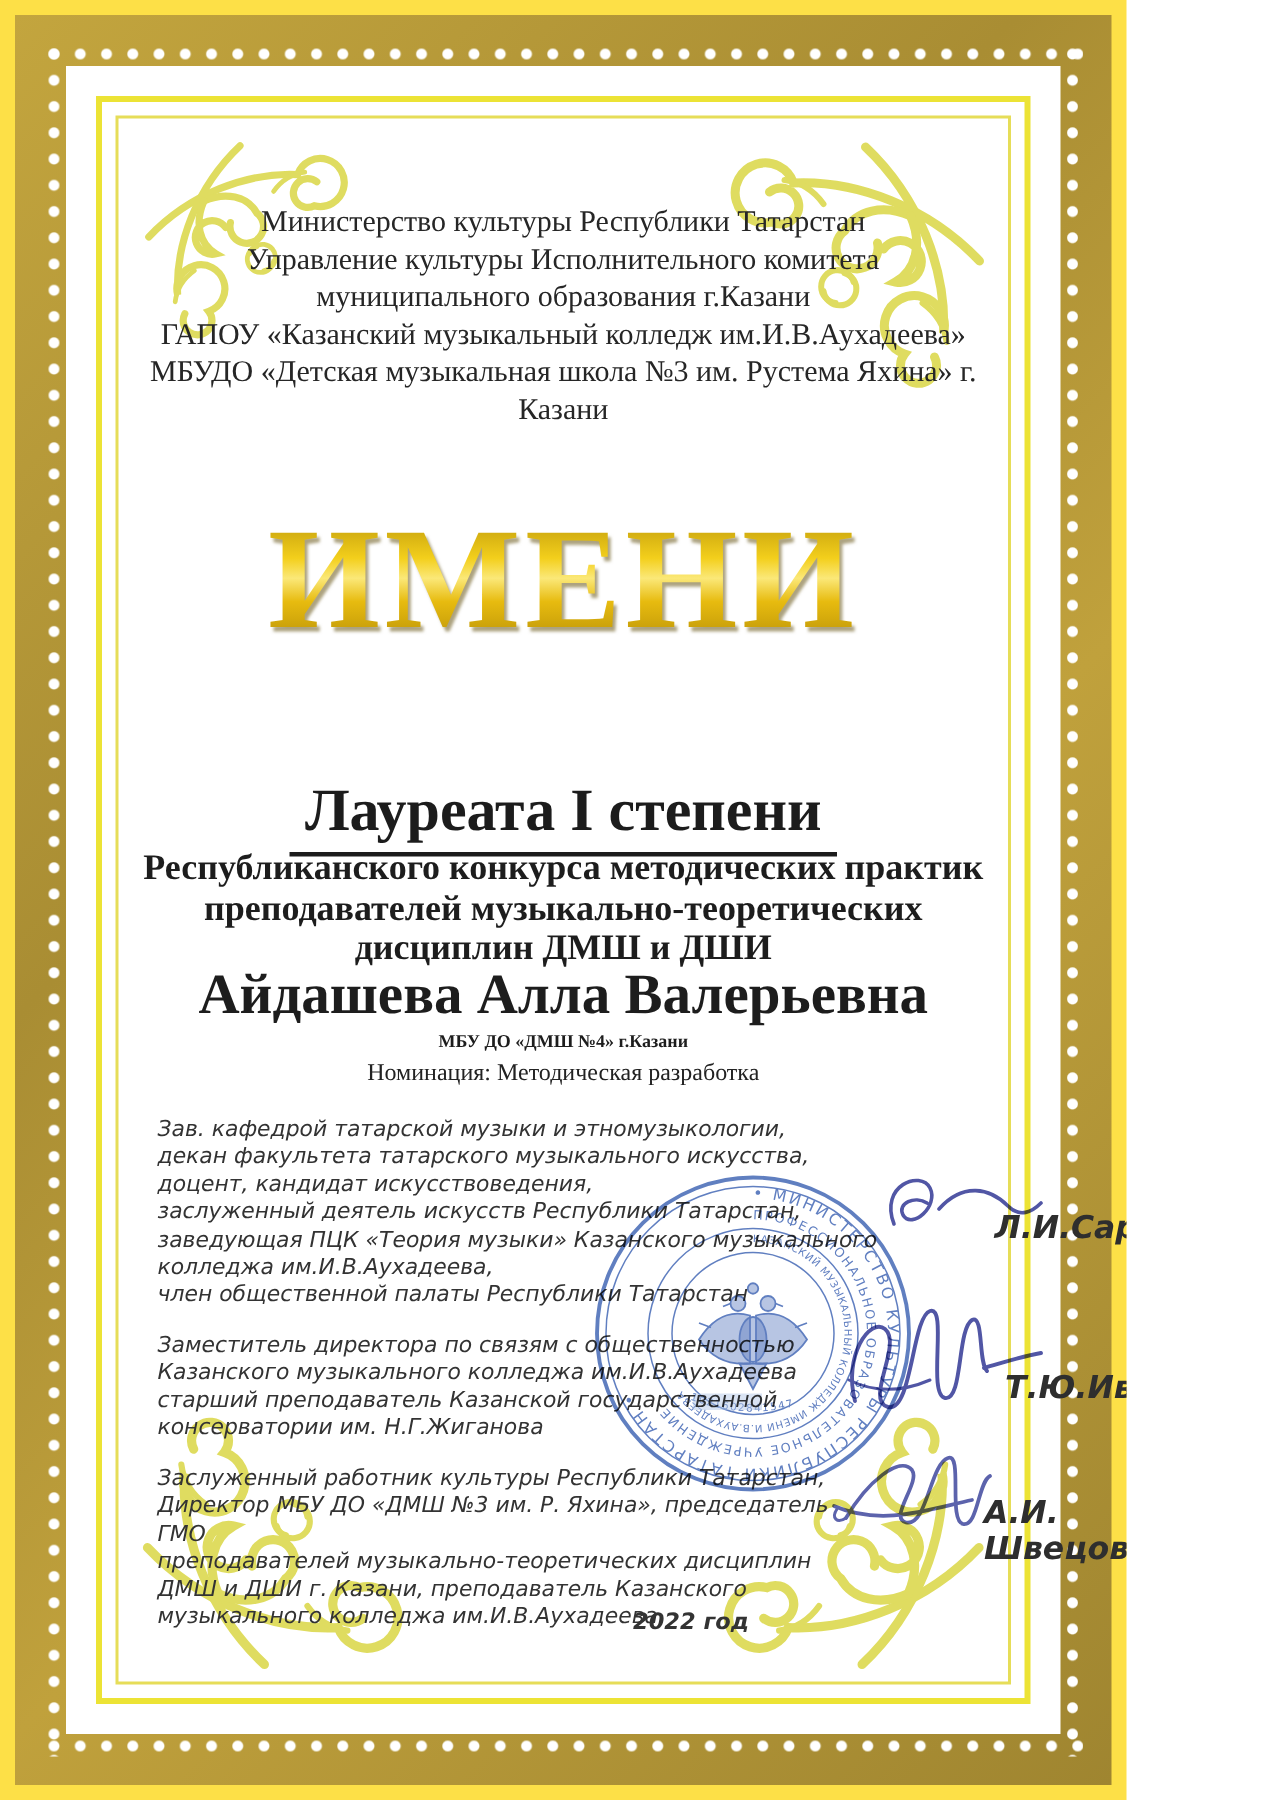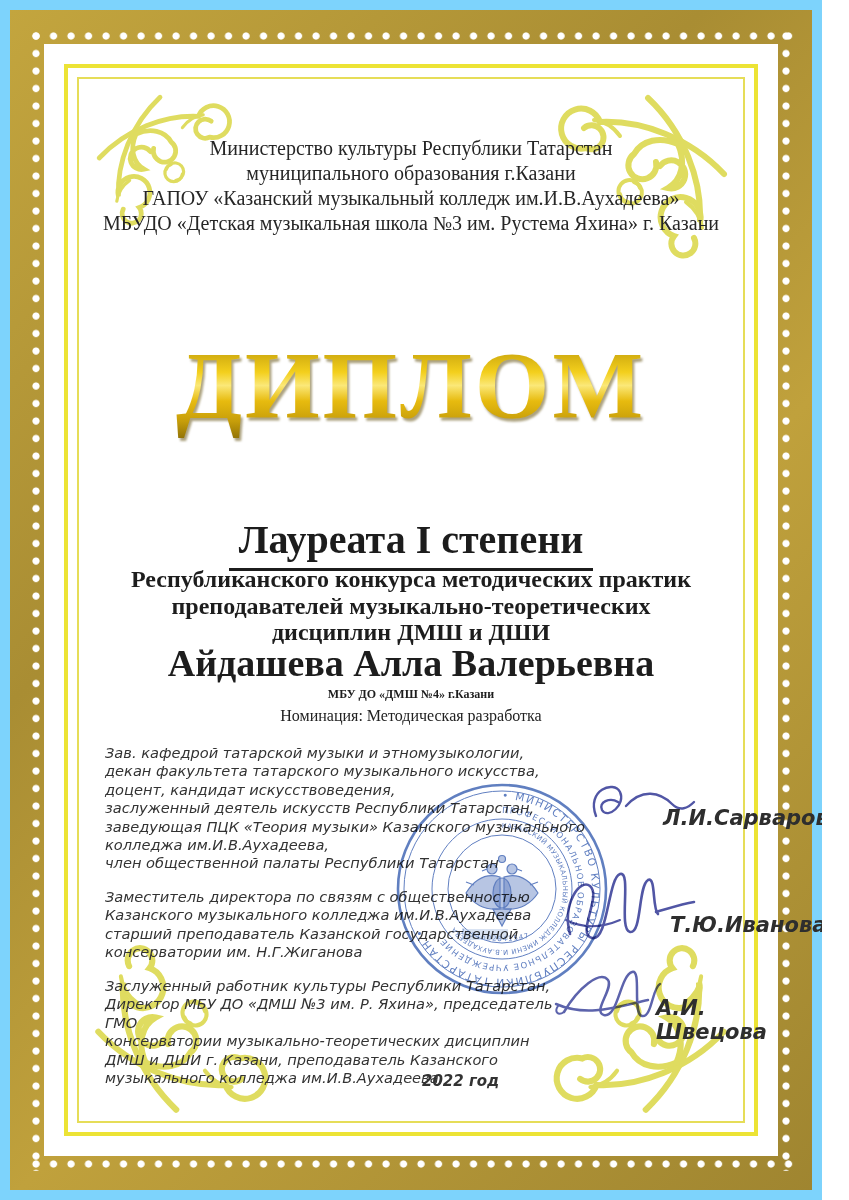--- a/index.html
+++ b/index.html
@@ -1,16 +1,16 @@
 <!DOCTYPE html>
 <html><head>
 <meta charset="utf-8">
 <style>
   html,body{margin:0;padding:0;background:#ffffff;}
-  .page{position:relative;width:822px;height:1200px;background:#7dd3fc;overflow:hidden;
+  .page{position:relative;width:751px;height:1200px;background:#fde047;overflow:hidden;
         font-family:"Liberation Serif","DejaVu Serif",serif;color:#222;}
 
   
   .gold-band{position:absolute;inset:10px;background:linear-gradient(135deg,#c3a53e 0%,#a98d33 35%,#c0a13c 60%,#9f8530 100%);}
   .gold-band-hole{position:absolute;inset:44px;background:#ffffff;}
   .dots{position:absolute;background-repeat:repeat;}
   .dots-top{top:29px;left:29px;right:29px;height:14px;background-image:radial-gradient(circle at 7px 7px,#fff 3.2px,rgba(255,255,255,0) 4px);background-size:17.5px 14px;background-repeat:repeat-x;}
   .dots-bottom{bottom:29px;left:29px;right:29px;height:14px;background-image:radial-gradient(circle at 7px 7px,#fff 3.2px,rgba(255,255,255,0) 4px);background-size:17.5px 14px;background-repeat:repeat-x;}
   .dots-left{left:29px;top:29px;bottom:29px;width:14px;background-image:radial-gradient(circle at 7px 7px,#fff 3.2px,rgba(255,255,255,0) 4px);background-size:14px 17.5px;background-repeat:repeat-y;}
   .dots-right{right:29px;top:29px;bottom:29px;width:14px;background-image:radial-gradient(circle at 7px 7px,#fff 3.2px,rgba(255,255,255,0) 4px);background-size:14px 17.5px;background-repeat:repeat-y;}
@@ -95,26 +95,27 @@
     </svg>
   <svg class="fl fl-bl" width="205" height="205">
       <use href="#flourish"></use>
     </svg>
   <svg class="fl fl-br" width="205" height="205">
       <use href="#flourish"></use>
     </svg>
 
   <div class="stack hdr">
     <div>Министерство культуры Республики Татарстан</div>
+    <div>Управление культуры Исполнительного комитета</div>
     <div>муниципального образования г.Казани</div>
     <div>ГАПОУ «Казанский музыкальный колледж им.И.В.Аухадеева»</div>
     <div>МБУДО «Детская музыкальная школа №3 им. Рустема Яхина» г. Казани</div>
   </div>
 
-  <div class="stack title">ДИПЛОМ</div>
+  <div class="stack title">ИМЕНИ</div>
 
   <div class="stack award">
     <span>Лауреата I степени</span>
   </div>
 
   <div class="stack recipient">Айдашева Алла Валерьевна</div>
 
   <div class="stack contest">
     <div>Республиканского конкурса методических практик</div>
     <div>преподавателей музыкально-теоретических</div>
@@ -136,21 +137,21 @@
   <div class="sigblock sb2">
     <div>Заместитель директора по связям с общественностью</div>
     <div>Казанского музыкального колледжа им.И.В.Аухадеева</div>
     <div>старший преподаватель Казанской государственной</div>
     <div>консерватории им. Н.Г.Жиганова</div>
   </div>
 
   <div class="sigblock sb3">
     <div>Заслуженный работник культуры Республики Татарстан,</div>
     <div>Директор МБУ ДО «ДМШ №3 им. Р. Яхина», председатель ГМО</div>
-    <div>консерватории музыкально-теоретических дисциплин</div>
+    <div>преподавателей музыкально-теоретических дисциплин</div>
     <div>ДМШ и ДШИ   г. Казани, преподаватель Казанского</div>
     <div>музыкального колледжа им.И.В.Аухадеева</div>
   </div>
 
   <div class="sig-name nm1">Л.И.Сарварова</div>
   <div class="sig-name nm2">Т.Ю.Иванова</div>
   <div class="sig-name nm3">А.И.  Швецова</div>
 
   <div class="year">2022 год</div>
 

